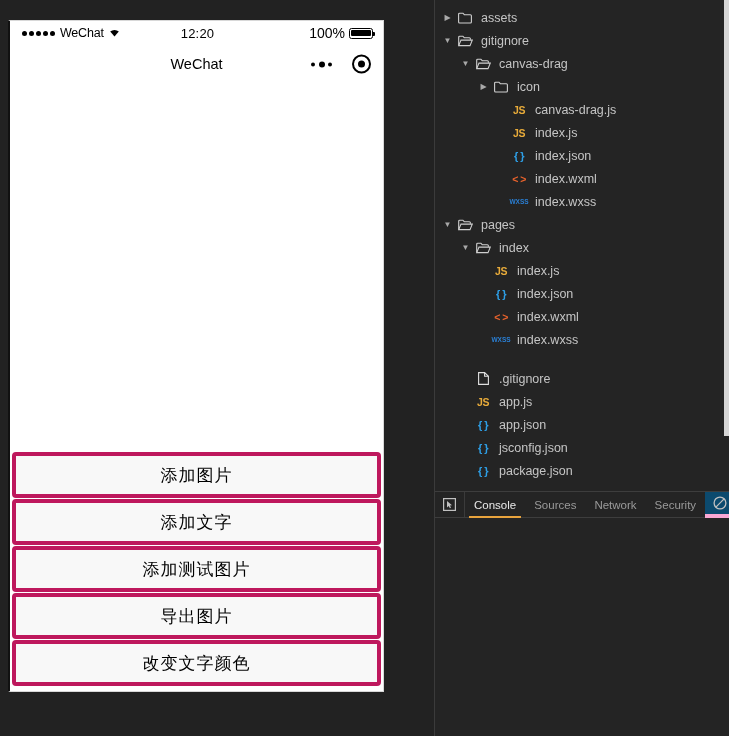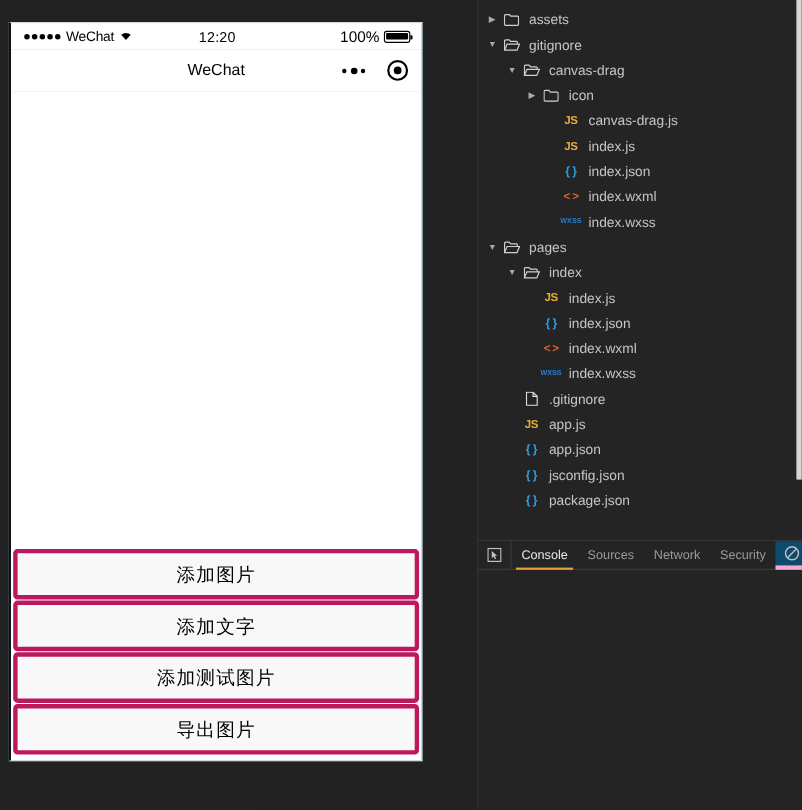--- a/index.html
+++ b/index.html
@@ -13,21 +13,21 @@
 
   
   .sim-area {
     position: absolute; left: 0; top: 0;
     width: 434px; height: 736px;
     background: #222222;
   }
   .phone {
     position: absolute; left: 8px; top: 20px;
     width: 376px; height: 672px;
-    background: #7dd3fc;
+    background: #4c1d95;
     border: 1px solid #d8d8d8;
     border-left: 2px solid #111;
     overflow: hidden;
     display: flex; flex-direction: column;
   }
   
   .status-bar {
     height: 24px; flex: 0 0 24px;
     display: flex; align-items: center;
     padding: 0 10px 0 12px;
@@ -251,20 +251,21 @@
         </div>
       </div>
 
       <div class="canvas-stage"></div>
 
       <div class="btn-list">
         <div class="sim-btn">添加图片</div>
         <div class="sim-btn">添加文字</div>
         <div class="sim-btn">添加测试图片</div>
         <div class="sim-btn">导出图片</div>
+        <div class="sim-btn">改变文字颜色</div>
       </div>
 
     </div>
   </div>
 
   <div class="devtools">
 
     <div class="file-tree" id="file-tree">
       <div class="tree-row" style="padding-left: 6px;">
           <span class="arrow">▶</span>
@@ -380,21 +381,21 @@
           </span>
           <span class="lbl">index.wxml</span>
         </div>
         <div class="tree-row" style="padding-left: 42px;">
           <span class="arrow spacer">▶</span>
           <span class="icon-slot">
             <span class="ico-wxss">WXSS</span>
           </span>
           <span class="lbl">index.wxss</span>
         </div>
-        <div class="tree-row" style="padding-left: 24px;">
+        <div class="tree-row" style="padding-left: 24px; margin-top: 16px;">
           <span class="arrow spacer">▶</span>
           <span class="icon-slot">
             <svg width="11" height="13" viewBox="0 0 11 13">
               <path d="M0.6 0.6 H6.6 L10.4 4.3 V12.4 H0.6 Z" fill="none" stroke="#e0e0e0" stroke-width="1.1"></path>
               <path d="M6.6 0.6 V4.3 H10.4" fill="none" stroke="#e0e0e0" stroke-width="1.1"></path>
             </svg>
           </span>
           <span class="lbl">.gitignore</span>
         </div>
         <div class="tree-row" style="padding-left: 24px;">

